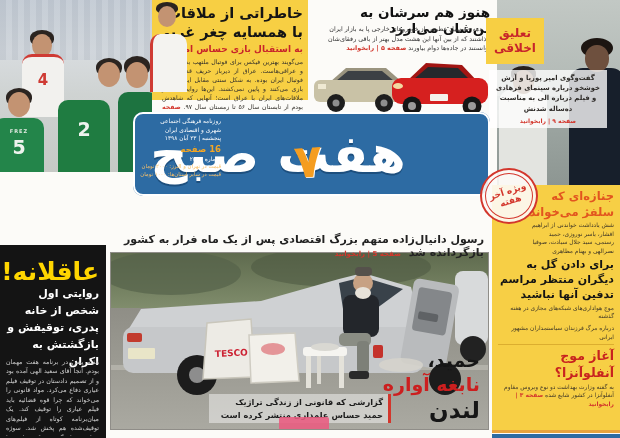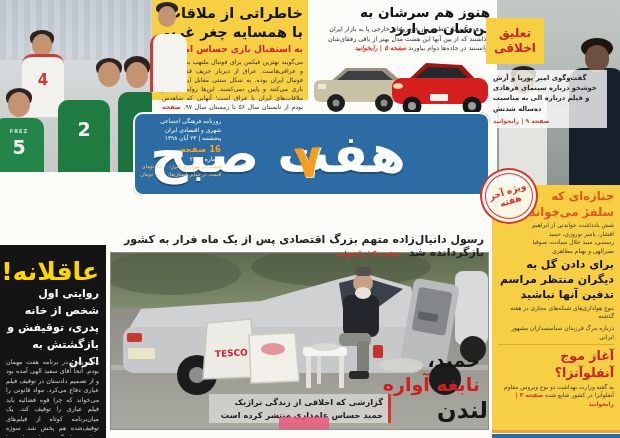--- a/index.html
+++ b/index.html
@@ -37,38 +37,38 @@
                  border-radius:10px 10px 0 0;border-left:3px solid #cf3b34;}
   .azmoun .hd{left:12px;top:6px;width:18px;height:21px;}
   .azmoun .hr{left:10px;top:2px;width:22px;height:12px;}
 
   
   .carsfeat{left:312px;top:0;width:178px;height:118px;z-index:2;}
   .carsfeat .title{position:absolute;right:0;top:4px;width:100%;text-align:right;font-weight:bold;
                    font-size:13.5px;color:#111;}
   .carsfeat .body{position:absolute;right:0;top:25px;width:100%;font-size:6.4px;line-height:1.5;
                   color:#333;text-align:right;}
-  .carsfeat .ref{color:#d3362c;font-weight:bold;font-style:italic;}
+  .carsfeat .ref{color:#d3362c;font-weight:bold;}
   .carsfeat svg{position:absolute;left:0;top:56px;}
 
   
   .ethics{left:497px;top:0;width:123px;height:186px;z-index:1;overflow:hidden;
           background:linear-gradient(180deg,#c2c8c4 0%,#b3bab6 45%,#9aa39f 70%,#8d9692 100%);}
   .ethics .sea{position:absolute;left:0;right:0;top:96px;height:14px;background:#8f9a97;opacity:.8;}
   .man-l{position:absolute;left:2px;bottom:0;width:48px;height:96px;background:#e3e4e0;border-radius:12px 12px 0 0;}
   .man-l-head{position:absolute;left:16px;bottom:92px;width:21px;height:24px;border-radius:50%;background:#8a6a52;}
   .man-l-hair{position:absolute;left:14px;bottom:106px;width:25px;height:14px;border-radius:50% 50% 30% 30%;background:#26201c;}
   .man-r{position:absolute;left:72px;bottom:0;width:56px;height:118px;background:#171f2b;border-radius:14px 14px 0 0;}
   .man-r-head{position:absolute;left:88px;bottom:114px;width:24px;height:27px;border-radius:48%;background:#6e503e;}
   .man-r-hair{position:absolute;left:84px;bottom:128px;width:32px;height:20px;border-radius:50%;background:#1c1511;}
   .ethics-label{left:486px;top:18px;width:58px;height:46px;background:#f7cf43;z-index:2;
                 display:flex;flex-direction:column;align-items:center;justify-content:center;
                 font-weight:bold;font-size:12px;color:#c8242a;line-height:1.25;text-align:center;}
   .ethics-desc{left:489px;top:70px;width:110px;background:rgba(255,255,255,.78);z-index:2;padding:3px 4px;
-               font-size:6.8px;font-weight:bold;color:#2e2b28;text-align:left;line-height:1.5;}
+               font-size:6.8px;font-weight:bold;color:#2e2b28;text-align:center;line-height:1.5;}
   .ethics-desc .ref{display:block;color:#d3362c;font-size:6px;margin-top:2px;}
 
   
   .masthead{left:133px;top:112px;width:357px;height:84px;background:#2d6ba3;border-radius:10px;z-index:3;
             box-shadow:0 0 0 2px #fff inset;}
   .logo{position:absolute;right:76px;top:2px;width:272px;text-align:center;color:#fff;
         font-weight:bold;font-size:52px;line-height:80px;letter-spacing:-2px;
         text-shadow:0 2px 0 #1d4f7e;}
   .logo-seven{position:absolute;right:168px;top:22px;font-size:46px;font-weight:bold;color:#f59d20;
               z-index:4;text-shadow:1px 1px 0 #fff;transform:rotate(-4deg);}
@@ -92,21 +92,21 @@
   .leftcol .subtitle{position:absolute;right:7px;left:6px;top:40px;font-size:11px;font-weight:bold;
                      color:#fff;line-height:1.55;text-align:right;}
   .leftcol .body{position:absolute;right:7px;left:6px;top:112px;bottom:2px;font-size:6.3px;
                  line-height:1.5;color:#cfcfcf;text-align:justify;overflow:hidden;}
 
   
   .mainphoto{left:110px;top:252px;width:379px;height:178px;z-index:1;border:1px solid #8f8d88;
              box-sizing:border-box;overflow:hidden;background:#9b9b94;}
   .cap1{position:absolute;right:8px;top:96px;font-size:19px;font-weight:bold;color:#161616;z-index:3;}
   .cap2{position:absolute;right:8px;top:120px;font-size:19px;font-weight:bold;color:#cc1f1f;z-index:3;}
-  .cap3{position:absolute;right:0;top:144px;font-size:23px;font-weight:bold;color:#161616;z-index:3;}
+  .cap3{position:absolute;right:8px;top:144px;font-size:23px;font-weight:bold;color:#161616;z-index:3;}
   .subcap{position:absolute;left:98px;bottom:6px;width:172px;z-index:3;background:rgba(255,255,255,.45);
           border-right:3px solid #d3362c;padding:2px 5px 2px 2px;text-align:right;
           font-size:8.3px;font-weight:bold;color:#1d1d1d;line-height:1.5;}
   .watermark{position:absolute;left:168px;bottom:-4px;width:50px;height:16px;z-index:4;
              background:rgba(233,91,128,.88);border-radius:2px;}
 
   
   .rightcol{left:492px;top:185px;width:128px;height:248px;background:#f7cf45;z-index:2;
             box-sizing:border-box;padding:4px 6px 0 6px;}
   .rc-item{text-align:right;margin-bottom:3px;}
@@ -304,21 +304,21 @@
       <rect x="206" y="103" width="4" height="28" fill="#dcdad2"></rect>
 
       <rect x="262" y="92" width="10" height="13" rx="2" fill="#c4322b"></rect>
 
       <ellipse cx="290" cy="112" rx="22" ry="7" fill="#d7d5cc" opacity=".8"></ellipse>
     </svg>
     <div class="cap1 fa">حمید،</div>
     <div class="cap2 fa">نابغه آواره</div>
     <div class="cap3 fa">لندن</div>
     <div class="subcap fa">
-      <div>گزارشی که اخلاقی از زندگی تراژیک</div>
+      <div>گزارشی که قانونی از زندگی تراژیک</div>
       <div>حمید حساس علمداری منتشر کرده است</div>
     </div>
     <div class="watermark"></div>
   </div>
 
   <div class="abs rightcol fa">
     <div class="rc-item first">
       <div class="rc-title orange">جنازه‌ای که سلفژ می‌خواند</div>
       <div class="rc-body">شش یادداشت خواندنی از ابراهیم افشار، یاسر نوروزی، حمید رستمی، سید جلال سیادت، صوفیا نصرالهی و بهنام مظاهری</div>
     </div>

